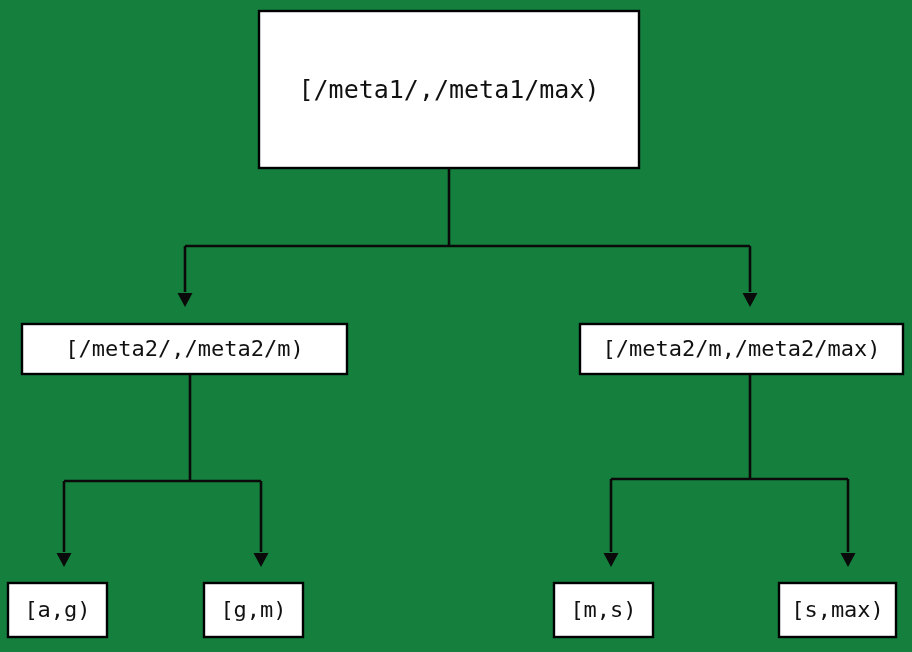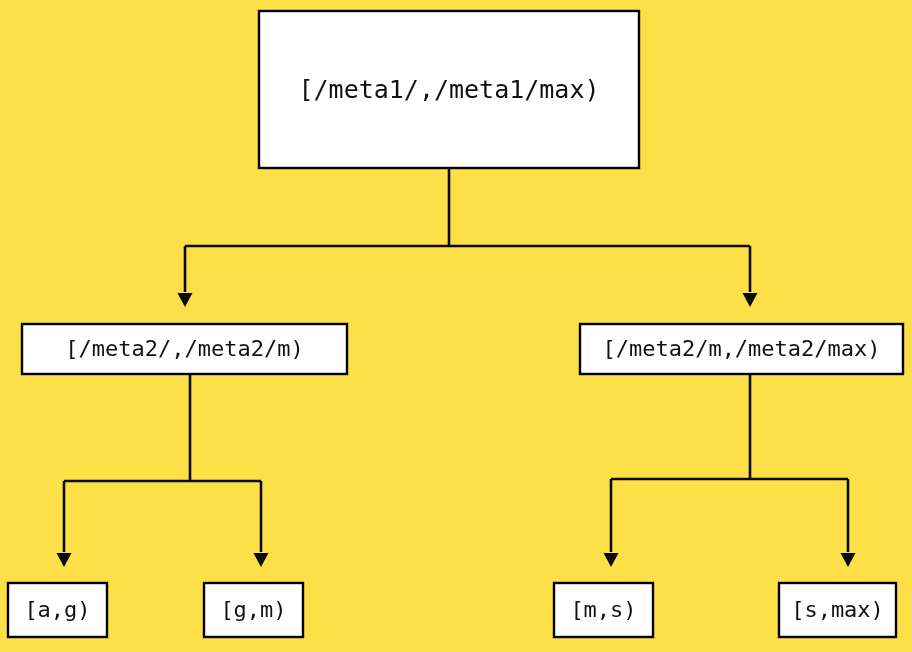--- a/index.html
+++ b/index.html
@@ -11,21 +11,21 @@
   body {
     width: 912px;
     height: 652px;
     font-family: "DejaVu Sans Mono", "Liberation Mono", monospace;
     overflow: hidden;
   }
   #diagram-root {
     position: relative;
     width: 912px;
     height: 652px;
-    background: #fde047;
+    background: #15803d;
   }
   svg#tree-svg {
     display: block;
     width: 912px;
     height: 652px;
   }
   .node-box {
     fill: #ffffff;
     stroke: #000000;
     stroke-width: 2.4;

